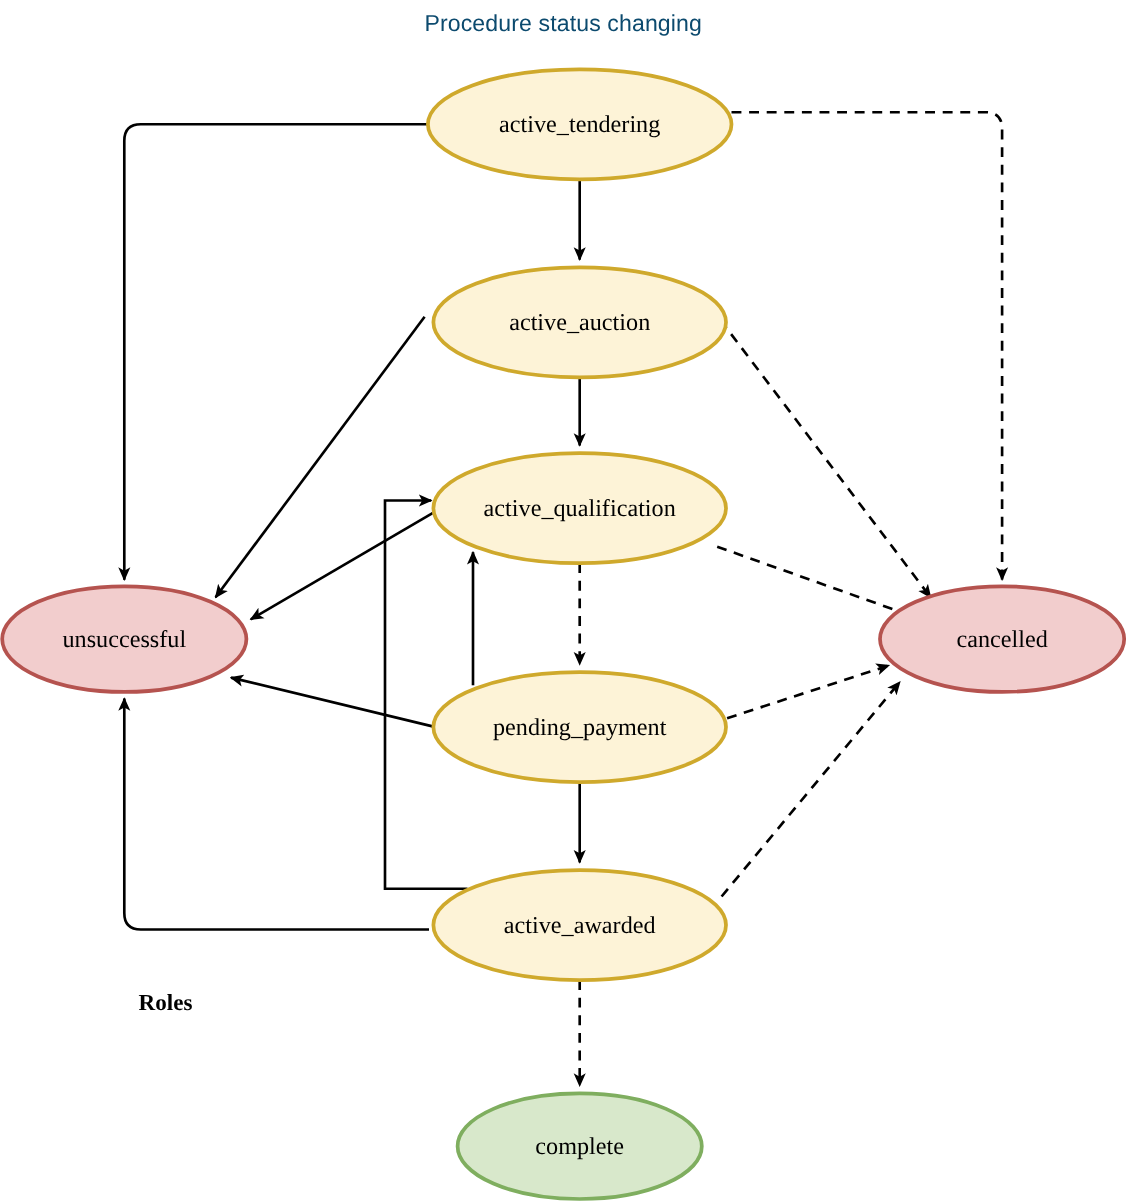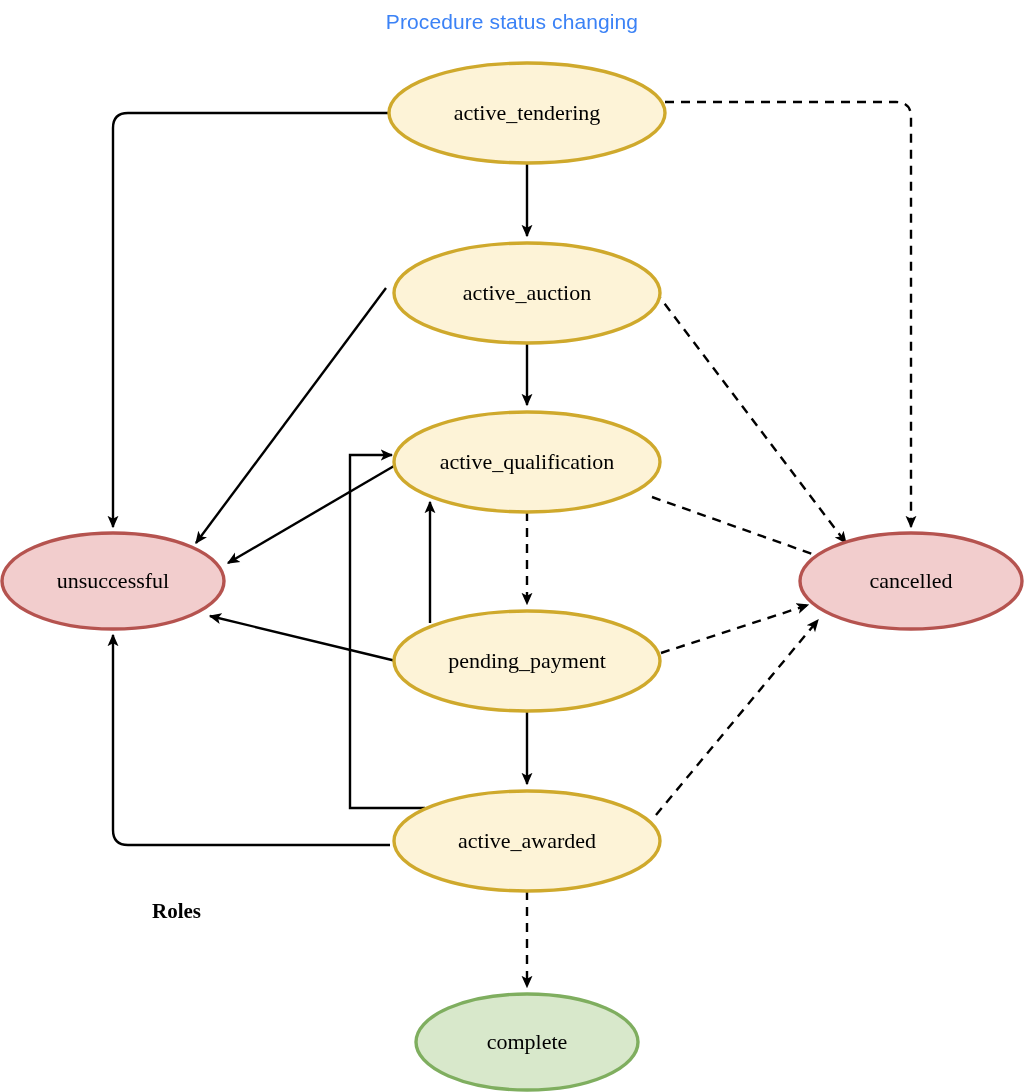--- a/index.html
+++ b/index.html
@@ -17,21 +17,21 @@
     font-family: "Liberation Serif", "DejaVu Serif", serif;
   }
   #diagram-title {
     position: absolute;
     left: 0;
     top: 10px;
     width: 1024px;
     text-align: center;
     font-family: "Liberation Sans", "DejaVu Sans", sans-serif;
     font-size: 21px;
-    color: #3b82f6;
+    color: #0c4a6e;
     letter-spacing: 0.1px;
   }
   
   #canvas {
     position: absolute;
     left: 0;
     top: 0;
     width: 1024px;
     height: 1092px;
   }
@@ -57,21 +57,20 @@
     position: absolute;
     left: 126px;
     top: 898px;
     font-family: "Liberation Serif", "DejaVu Serif", serif;
     font-size: 21px;
     color: #000000;
     line-height: 1.24;
   }
   #legend .legend-title {
     font-weight: bold;
-    margin-left: 26px;
   }
   #legend table {
     border-collapse: collapse;
   }
   #legend td {
     padding: 0;
     font-size: 21px;
     vertical-align: top;
     white-space: nowrap;
   }

